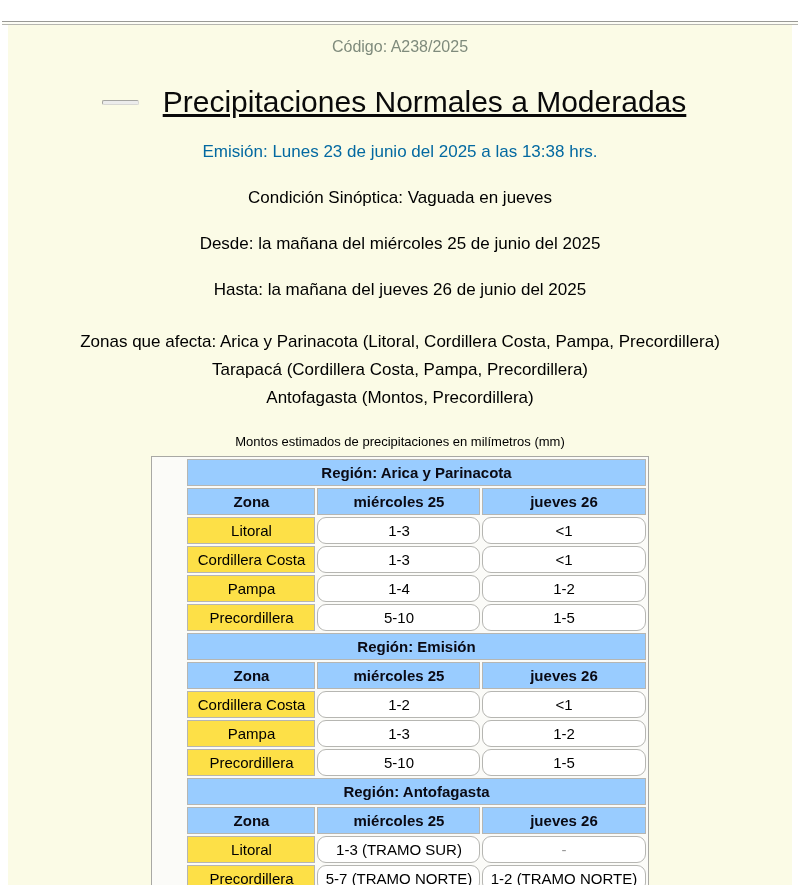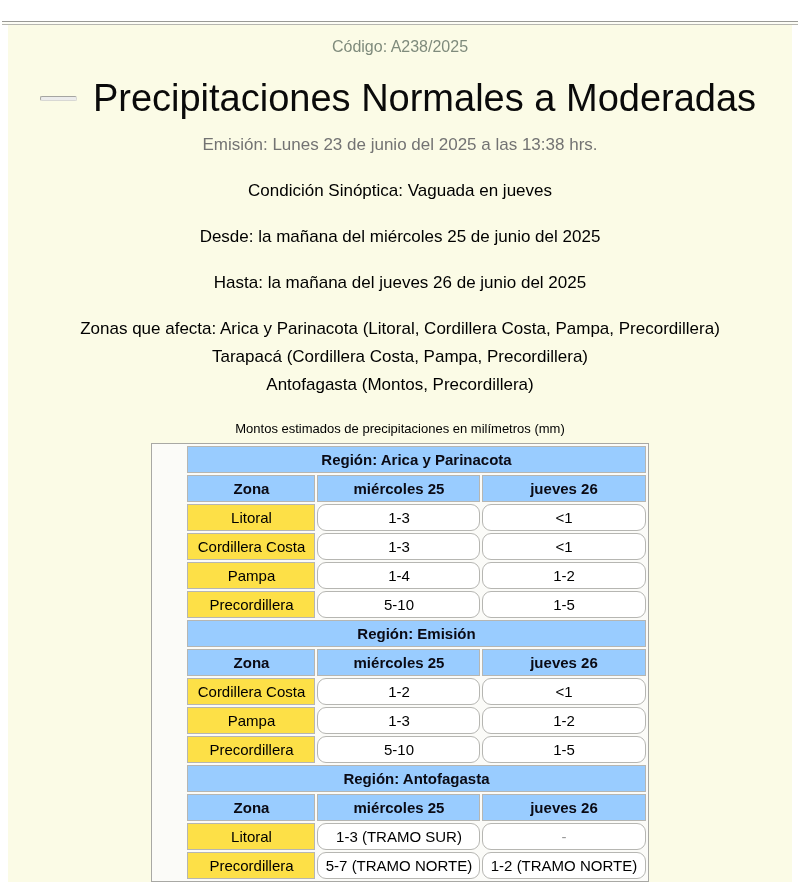--- a/index.html
+++ b/index.html
@@ -42,36 +42,37 @@
   .dash-icon{
     width:37px;height:5px;
     box-sizing:border-box;
     background:#ececec;
     border:1px solid #a5a5a1;
     border-right-color:#d8d8d4;
     border-bottom-color:#d8d8d4;
     border-radius:2px;
   }
   .page-title{
-    margin:4px;
-    font-size:38px;
+    margin:12px;
+    font-size:30px;
     font-weight:400;
     color:#0a0a0a;
     letter-spacing:0;
+    text-decoration:underline;
   }
   .emision{
     margin:11px 0 0;
     font-size:17px;
-    color:#737373;
+    color:#0369a1;
   }
   .info{
     margin:26px 0 0;
     font-size:17px;
   }
-  .zonas{margin-top:22px;}
+  .zonas{margin-top:28px;}
   .zonas p{
     margin:0;
     font-size:17px;
     line-height:28px;
   }
   .caption{
     margin:22px 0 7px;
     font-size:13px;
   }
   table.precip{

